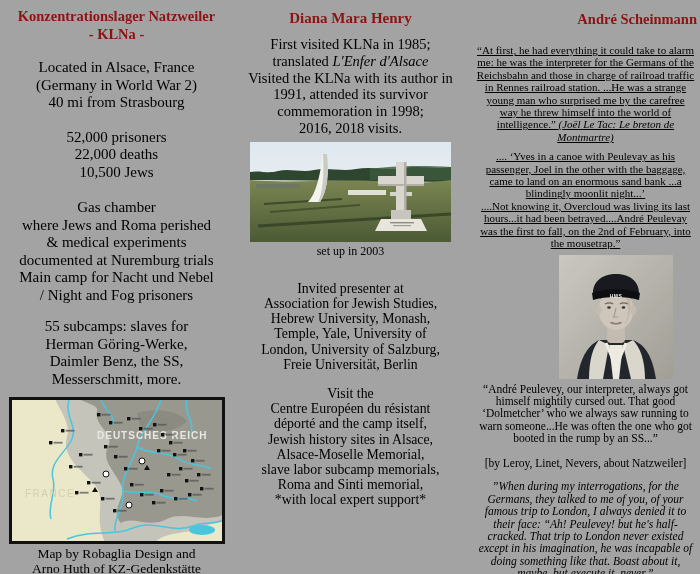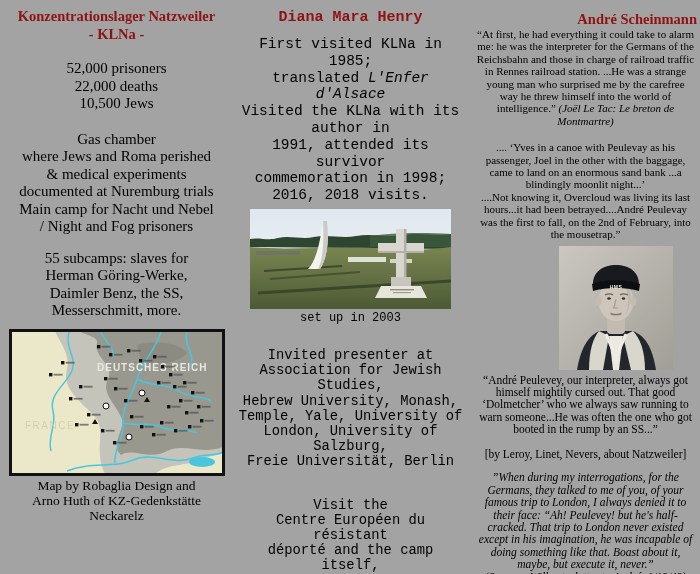--- a/index.html
+++ b/index.html
@@ -3,21 +3,21 @@
 <meta charset="utf-8">
 <style>
   html,body { margin:0; padding:0; background:#fff; }
   .page {
     position:relative; width:700px; height:574px; background:#a3a3a3;
     font-family:"Liberation Serif","DejaVu Serif",serif; color:#000;
     display:flex; overflow:hidden;
   }
   .col { box-sizing:border-box; text-align:center; }
   .col-left  { width:233px; padding:4px 3px 0 3px; }
-  .col-mid   { width:235px; padding:4px 5px 12px 5px;font-family:Liberation Mono, monospace; }
+  .col-mid   { width:235px; padding:4px 5px 12px 5px; }
   .col-right { width:232px; padding:6px 3px 0 6px; }
 
   .heading { color:#8e1212; font-weight:bold; }
   .lc-title { font-size:14.5px; line-height:18px; margin-top:3px; }
   .mc-heading { font-size:15px; line-height:18px; margin-top:5px; }
   .rc-heading { font-size:14.5px; line-height:17px; margin-top:5px;text-align:right; }
 
   .lc-body { font-size:15px; line-height:17.5px; }
   .lc-location { margin-top:16px; }
   .lc-stats    { margin-top:17px; }
@@ -27,40 +27,41 @@
   .map-caption { font-size:13.5px; line-height:15px; margin-top:2px; }
 
   .mc-body { font-size:14.5px; line-height:16.8px; }
   .mc-intro { margin-top:9px; }
   .photo-wrap { margin-top:5px; }
   .mc-link { margin-top:3px; font-size:15.5px; font-weight:bold; }
   .mc-link a, .mc-link span { color:#2525cd; text-decoration:underline; cursor:pointer; }
   .mc-note { font-size:12px; line-height:18px; }
   .mc-list { font-size:13.8px; line-height:15.2px; }
   .mc-presenter { margin-top:21px; }
-  .mc-visit { margin-top:28px;text-align:center; }
+  .mc-visit { margin-top:14px;text-align:center; }
   .mc-email { margin-top:15px; font-size:14.5px; font-weight:bold; color:#8e1212; }
 
   .rc-q { font-size:11px; line-height:12.4px; }
-  .rc-quote1 { margin-top:0; padding:0 2px; }
-  .rc-quote2 { margin-top:14px; padding:0 4px; }
+  .rc-quote1 { margin-top:16px; padding:0 2px;text-decoration:underline; }
+  .rc-quote2 { margin-top:7px; padding:0 4px;text-decoration:underline; }
   .sailor-wrap { margin:5px 24px 0 auto; width:114px; }
   .rc-quote3 { margin-top:4px; font-size:11.5px; line-height:12.4px; }
   .rc-quote4 { margin-top:11px; font-size:11.5px; line-height:12.4px; font-style:italic; padding:0 2px; }
 
   i, .it { font-style:italic; }
   svg { display:block; margin:0 auto; }
 </style>
 </head>
 <body>
 
 <div class="page">
 
   <div class="col col-left">
     <div class="heading lc-title">Konzentrationslager Natzweiler<br>- KLNa -</div>
+    <div class="lc-body lc-location">Located in Alsace, France<br>(Germany in World War 2)<br>40 mi from Strasbourg</div>
     <div class="lc-body lc-stats">52,000 prisoners<br>22,000 deaths<br>10,500 Jews</div>
     <div class="lc-body lc-gas">Gas chamber<br>where Jews and Roma perished<br>&amp; medical experiments<br>documented at Nuremburg trials<br>Main camp for Nacht und Nebel<br>/ Night and Fog prisoners</div>
     <div class="lc-body lc-subcamps">55 subcamps: slaves for<br>Herman Göring-Werke,<br>Daimler Benz, the SS,<br>Messerschmitt, more.</div>
 
     <div class="map-wrap">
       <svg width="216" height="147" viewBox="0 0 216 147">
         <defs>
           <g id="mk">
             <rect x="0" y="0" width="3.4" height="3.4" fill="#111"></rect>
             <rect x="4.6" y="0.8" width="9" height="1.8" fill="#555" opacity="0.75"></rect>

